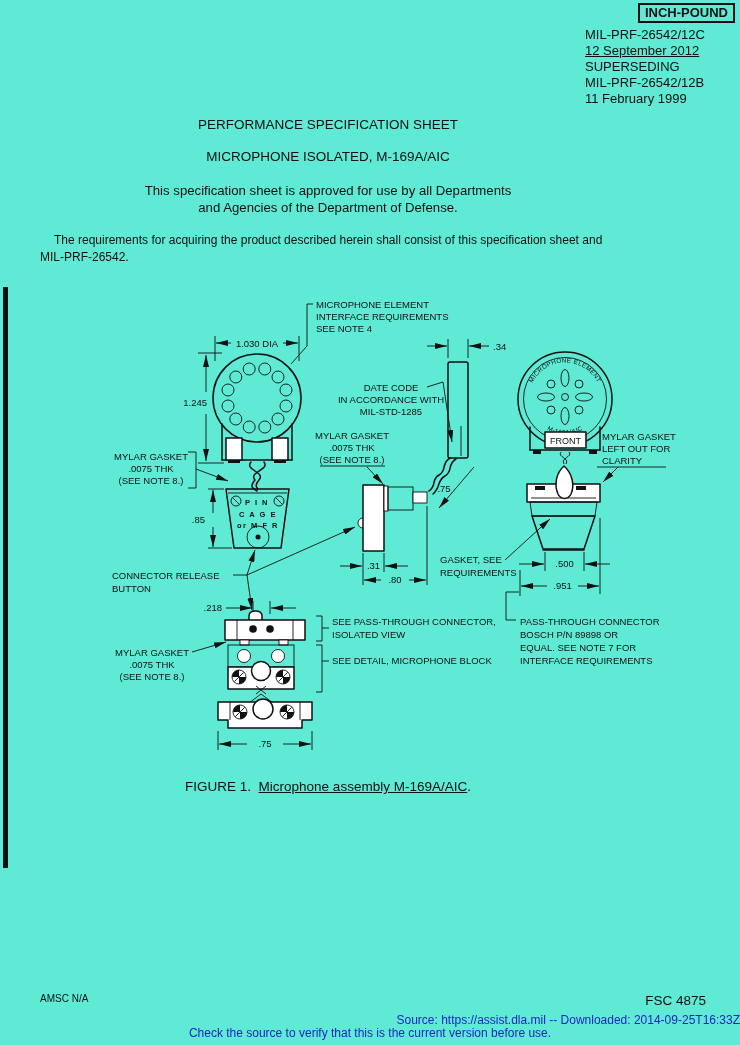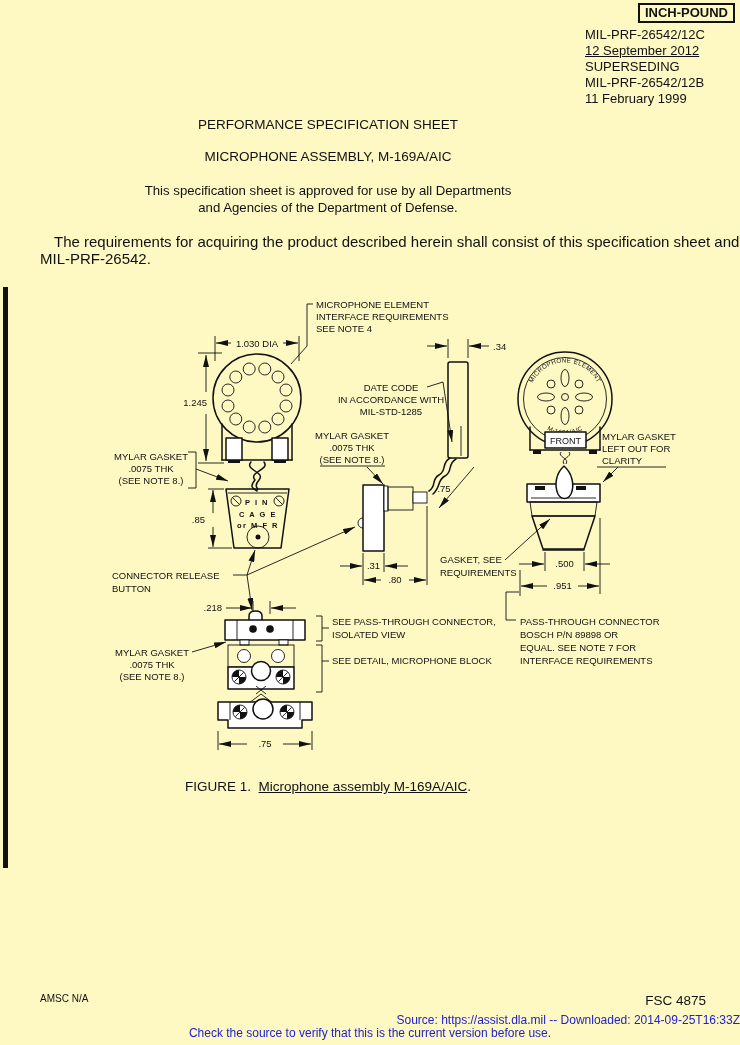--- a/index.html
+++ b/index.html
@@ -1,24 +1,24 @@
 <!DOCTYPE html>
 <html><head>
 <meta charset="utf-8">
 <style>
   html,body{margin:0;padding:0;background:#888;}
-  .page{position:relative;width:740px;height:1045px;background:#fef9c3;overflow:hidden;
+  .page{position:relative;width:740px;height:1045px;background:#5eead4;overflow:hidden;
         font-family:"Liberation Sans",sans-serif;color:#111;}
   .change-bar{position:absolute;left:3px;top:287px;width:5px;height:581px;background:#111;}
   .hdr{position:absolute;top:3px;left:585px;width:150px;font-size:13px;line-height:16px;}
   .hdr .boxwrap{text-align:right;margin-bottom:4px;}
   .ip-box{display:inline-block;border:2px solid #111;padding:0 5px;font-weight:bold;}
   .hdr .u{text-decoration:underline;}
   .title-line{position:absolute;left:0;width:656px;text-align:center;font-size:13.5px;white-space:nowrap;}
-  .para{position:absolute;left:40px;font-size:15px;white-space:nowrap;}
+  .para{position:absolute;left:40px;font-size:12px;white-space:nowrap;}
   .caption{position:absolute;left:0;top:779px;width:656px;text-align:center;font-size:13.5px;}
   .caption .u{text-decoration:underline;}
   .footer-l{position:absolute;left:40px;top:993px;font-size:10px;}
   .footer-r{position:absolute;right:34px;top:993px;font-size:13.5px;}
   .src{position:absolute;left:0;width:740px;text-align:center;font-size:12px;line-height:13px;}
   
   .fig{position:absolute;left:0;top:295px;}
   .fig text{font-family:"Liberation Sans",sans-serif;font-size:9.5px;fill:#111;}
   .fig .ctr{text-anchor:middle;}
   .fig .end{text-anchor:end;}
@@ -42,21 +42,21 @@
       <span class="ip-box">INCH-POUND</span>
     </div>
     <div>MIL-PRF-26542/12C</div>
     <div class="u">12 September 2012</div>
     <div>SUPERSEDING</div>
     <div>MIL-PRF-26542/12B</div>
     <div>11 February 1999</div>
   </div>
 
   <div class="title-line" style="top:117px;">PERFORMANCE SPECIFICATION SHEET</div>
-  <div class="title-line" style="top:149px;">MICROPHONE ASSEMBLY, M-169A/AIC</div>
+  <div class="title-line" style="top:149px;">MICROPHONE ISOLATED, M-169A/AIC</div>
   <div class="title-line" style="top:183px;font-size:13.2px;">This specification sheet is approved for use by all Departments</div>
   <div class="title-line" style="top:200px;font-size:13.2px;">and Agencies of the Department of Defense.</div>
 
   <div class="para" style="top:233px;text-indent:14px;">The requirements for acquiring the product described herein shall consist of this specification sheet and</div>
   <div class="para" style="top:250px;">MIL-PRF-26542.</div>
 
   <svg class="fig" width="740" height="475" viewBox="0 295 740 475" xmlns="http://www.w3.org/2000/svg">
     <defs>
       <marker id="ar" viewBox="0 0 12 6" refX="12" refY="3" markerWidth="12" markerHeight="6" markerUnits="userSpaceOnUse" orient="auto-start-reverse">
         <path d="M0,0 L12,3 L0,6 Z" fill="#111"></path>

